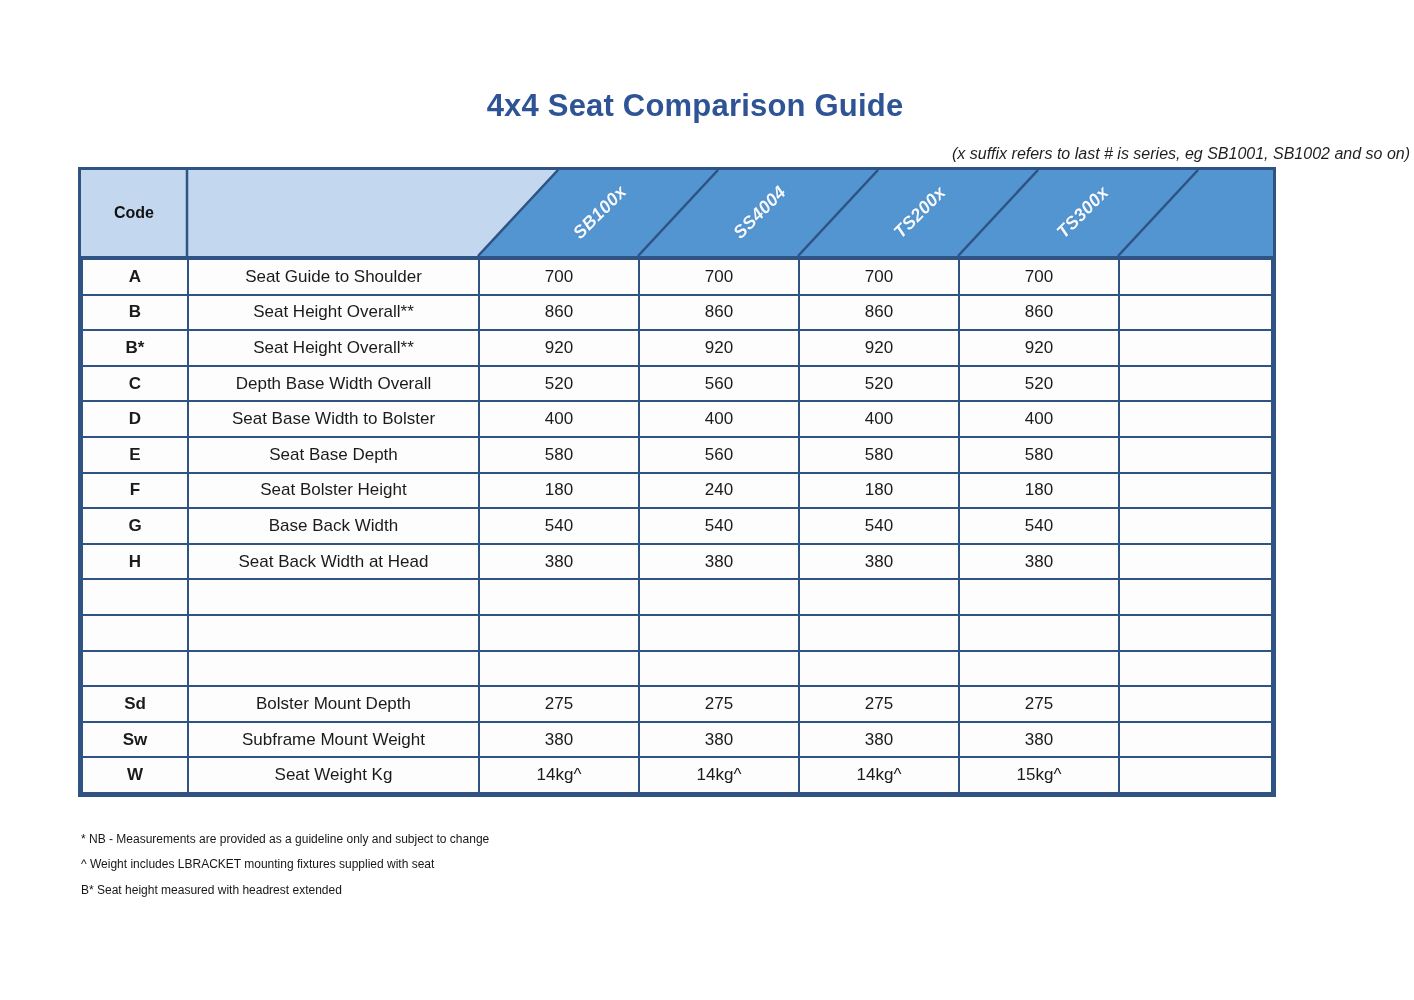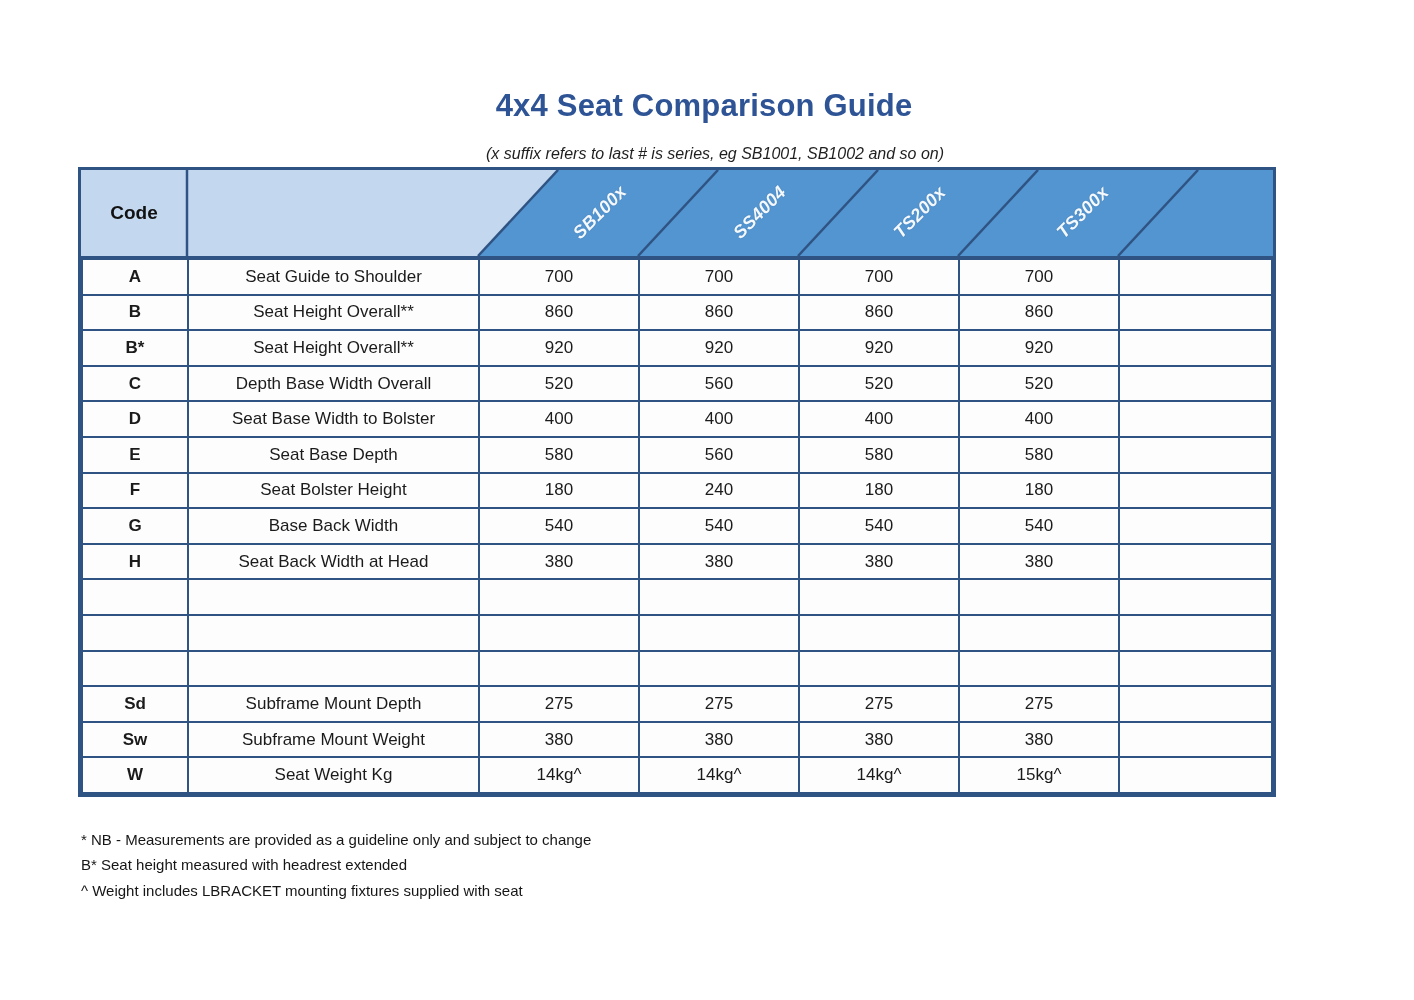--- a/index.html
+++ b/index.html
@@ -10,63 +10,63 @@
     --cellbg: #fdfdfe;
     --ink:    #1b1b1b;
   }
   *{ margin:0; padding:0; box-sizing:border-box; }
   html,body{ background:#ffffff; }
   .page{
     position:relative; width:1414px; height:1000px; background:#ffffff;
     font-family:"Liberation Sans", sans-serif; color:var(--ink); overflow:hidden;
   }
   .title{
-    position:absolute; left:9px; top:88px; width:1390px; text-align:center;
+    position:absolute; left:0; top:88px; width:1390px; text-align:center;
     font-size:31px; font-weight:bold; color:var(--titlec); letter-spacing:0.2px;
   }
   .subtitle{
-    position:absolute; left:20px; top:145px; width:1390px; text-align:center;
+    position:absolute; left:20px; top:145px; width:1390px; text-align:right;
     font-size:16px; font-style:italic; color:#1f1f1f;
   }
   .tbl-wrap{
     position:absolute; left:78px; top:167px; width:1198px;
     border:3px solid var(--border); background:var(--cellbg);
   }
   .hdr{
     position:relative; height:88px; background:var(--medium);
     border-bottom:2px solid var(--border); overflow:hidden;
   }
   .hdr-light{
     position:absolute; inset:0; background:var(--light);
     clip-path:polygon(0 0, 477px 0, 397px 100%, 0 100%);
   }
   .hdr svg{ position:absolute; inset:0; width:100%; height:100%; }
   .hdr-cell{
     position:absolute; top:0; height:100%; display:flex; align-items:center;
-    justify-content:center; font-weight:bold; font-size:19px; color:#111;
+    justify-content:center; font-weight:bold; font-size:16px; color:#111;
   }
   .hdr-code{ left:0; width:106px; }
   .hdr-measure{ left:106px; width:291px; }
   .diag-label{
     position:absolute; top:32px; width:140px; text-align:center;
     font-weight:bold; font-style:italic; font-size:18px; color:#f4f9ff;
     transform:rotate(-45deg); letter-spacing:0.3px; text-shadow:0 0 1px rgba(20,50,90,.35);
   }
   table.cmp{
     width:100%; border-collapse:collapse; table-layout:fixed;
   }
   table.cmp td{
     border:2px solid var(--border); height:35.6px; text-align:center;
     font-size:17px; color:var(--ink); background:var(--cellbg);
     overflow:hidden; white-space:nowrap;
   }
   table.cmp td.code{ font-weight:bold; }
   .footnotes{
     position:absolute; left:81px; top:827px; width:1100px;
-    font-size:15px; color:#161616;
+    font-size:12px; color:#161616;
   }
   .footnotes div{ line-height:25.4px; }
 </style>
 </head>
 <body>
 
 <div class="page">
 
   <div class="title">4x4 Seat Comparison Guide</div>
   <div class="subtitle">(x suffix refers to last # is series, eg SB1001, SB1002 and so on)</div>
@@ -205,21 +205,21 @@
             <td class="code"></td>
             <td></td>
             <td></td>
             <td></td>
             <td></td>
             <td></td>
             <td></td>
           </tr>
           <tr>
             <td class="code">Sd</td>
-            <td>Subframe Mount Depth</td>
+            <td>Bolster Mount Depth</td>
             <td>275</td>
             <td>275</td>
             <td>275</td>
             <td>275</td>
             <td></td>
           </tr>
           <tr>
             <td class="code">Sw</td>
             <td>Subframe Mount Weight</td>
             <td>380</td>
@@ -237,17 +237,17 @@
             <td>15kg^</td>
             <td></td>
           </tr>
         </tbody>
     </table>
 
   </div>
 
   <div class="footnotes">
       <div>* NB - Measurements are provided as a guideline only and subject to change</div>
+      <div>^ Weight includes LBRACKET mounting fixtures supplied with seat</div>
       <div>B* Seat height measured with headrest extended</div>
-      <div>^ Weight includes LBRACKET mounting fixtures supplied with seat</div>
     </div>
 
 </div>
 
 </body></html>

